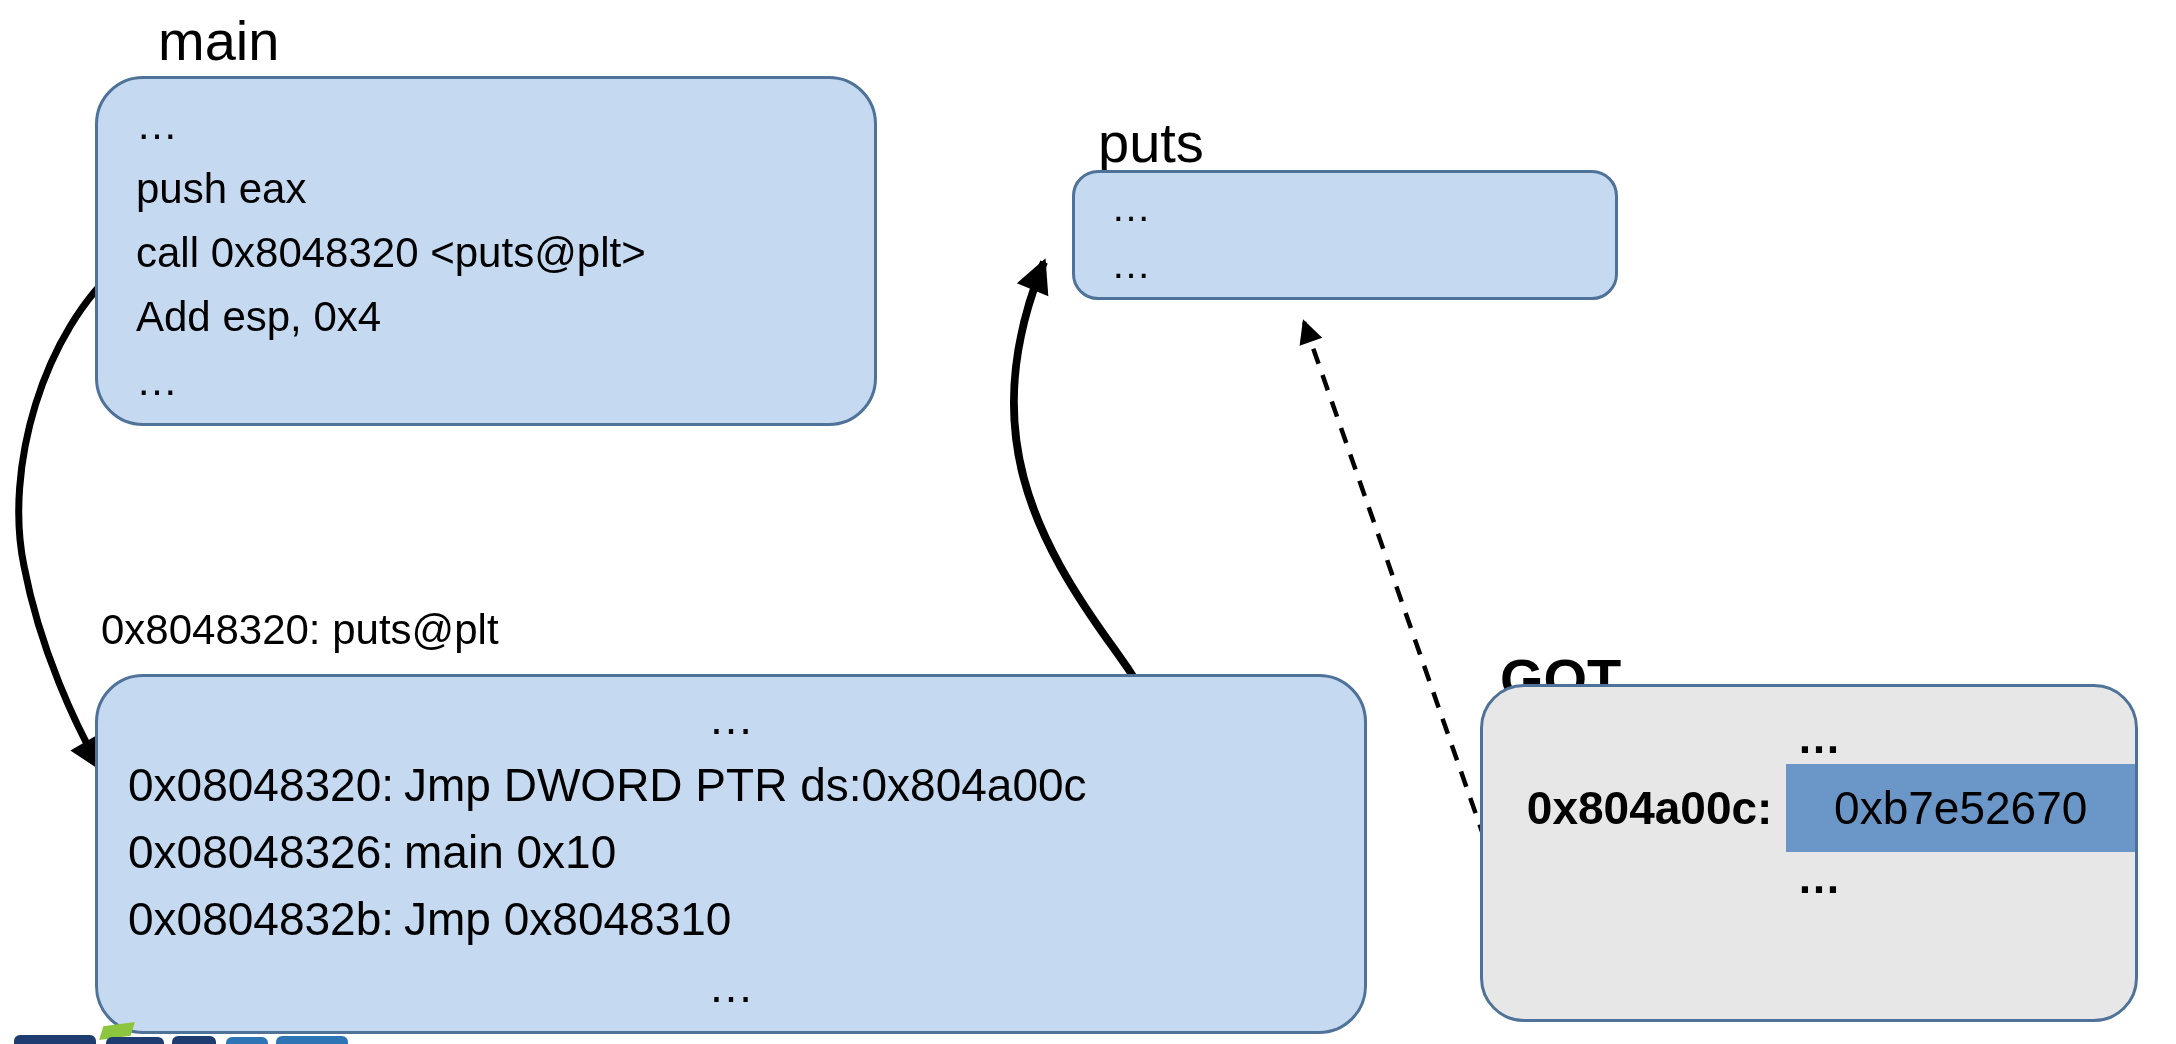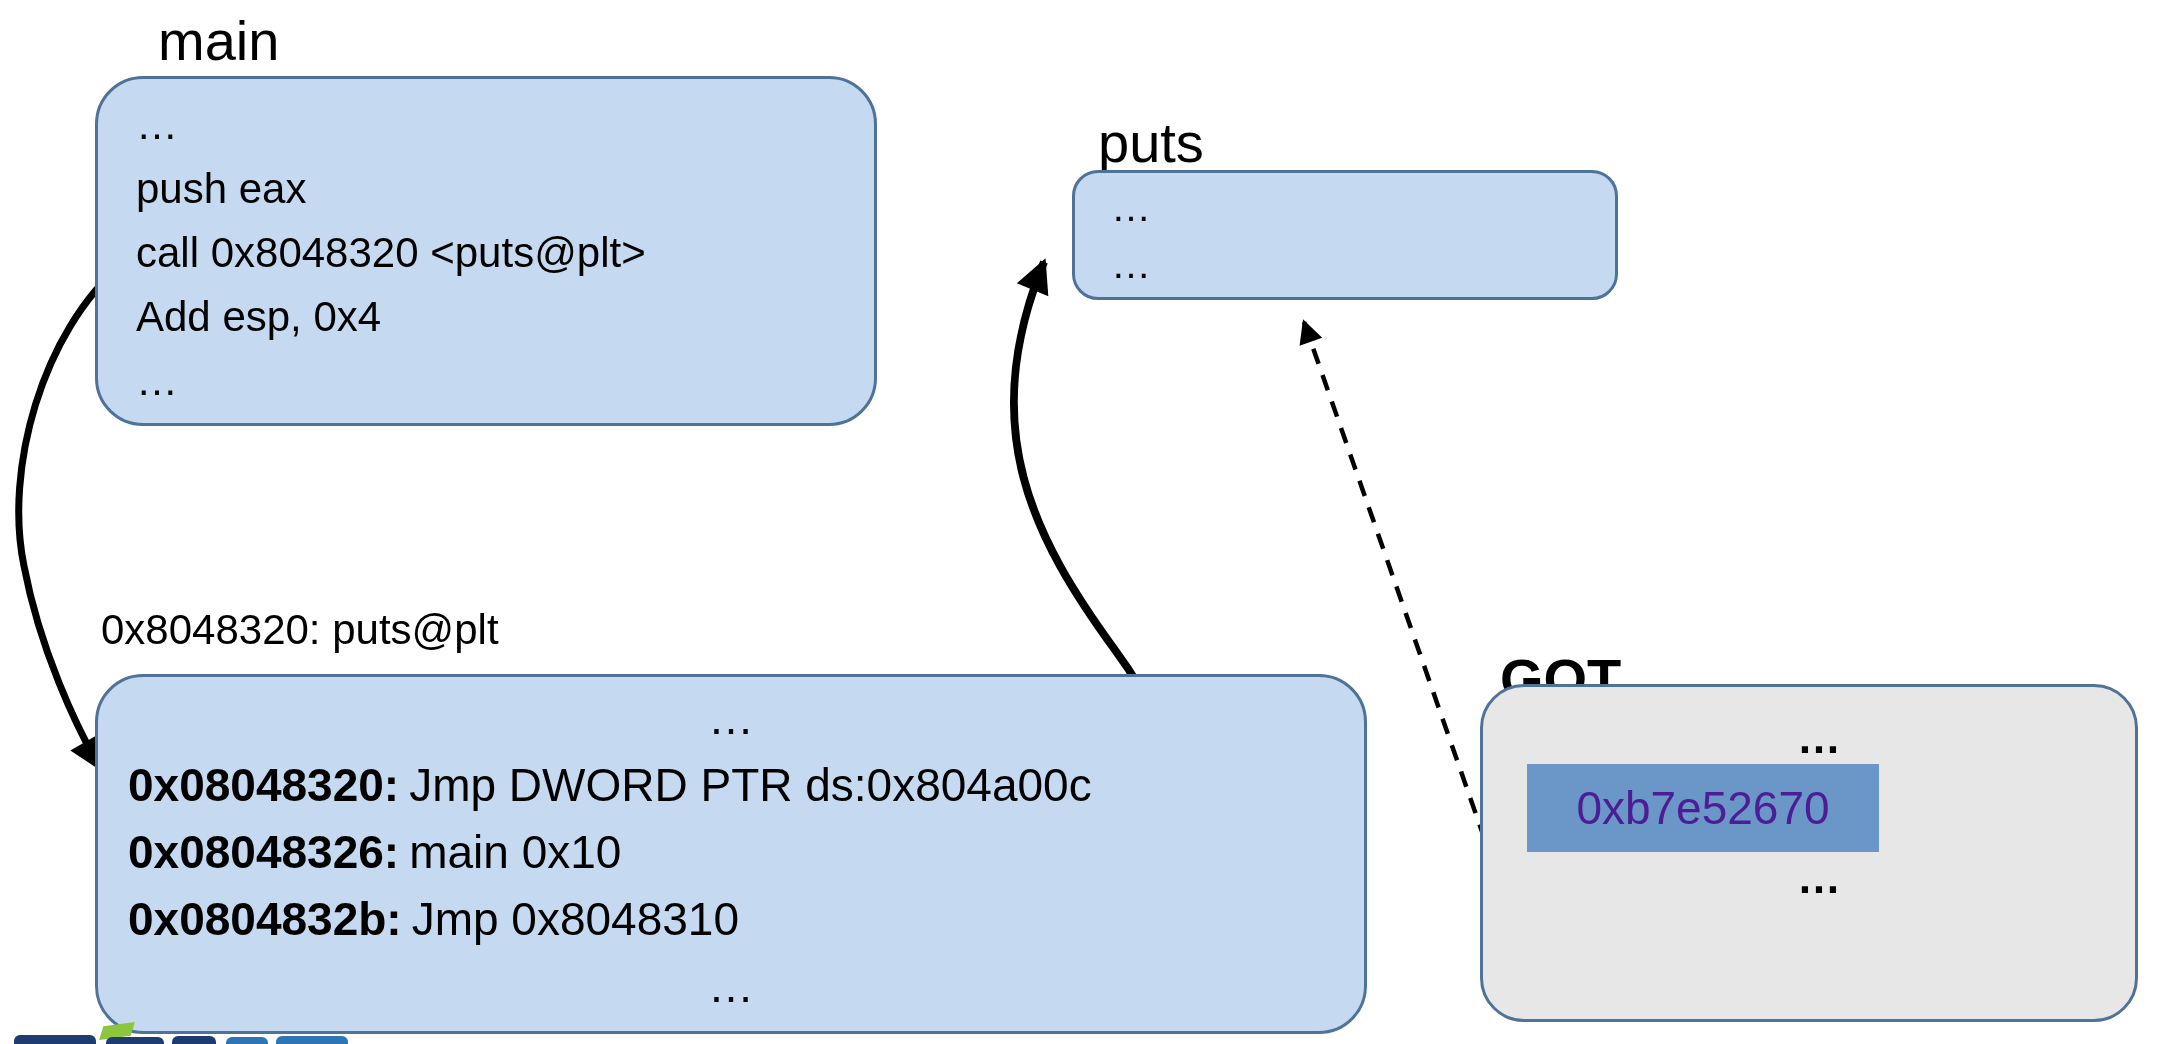--- a/index.html
+++ b/index.html
@@ -18,30 +18,30 @@
   .main-box .code-line{font-size:42px;line-height:64px;white-space:nowrap;}
   
   .puts-label{left:1098px;top:110px;}
   .puts-box{left:1072px;top:170px;width:546px;height:130px;border-radius:26px;padding:6px 0 0 36px;}
   .puts-box .code-line{font-size:40px;line-height:57px;}
   
   .plt-label{left:101px;top:606px;font-size:42px;}
   .plt-box{left:95px;top:674px;width:1272px;height:360px;padding:8px 0 0 30px;}
   .plt-box .code-line{font-size:46px;line-height:67px;white-space:nowrap;}
   .plt-box .code-line.center{text-align:center;padding-right:30px;}
-  .addr{font-weight:bold;margin-right:10px;}
+  .addr{font-weight:normal;margin-right:10px;}
   
   .got-label{left:1500px;top:626px;font-weight:bold;margin-top:20px;}
   .got-box{left:1480px;top:684px;width:658px;height:338px;border-radius:44px;
            background:#e8e7e7;padding:26px 0 0 0;}
   .got-ellipsis{font-size:44px;font-weight:bold;line-height:50px;padding-left:314px;}
   .got-entry{display:flex;align-items:center;height:90px;padding-left:30px;}
   .got-addr{font-size:46px;font-weight:bold;width:262px;text-align:right;white-space:nowrap;}
   .got-cell{
-    margin-left:14px;width:352px;height:88px;background:#6b96c8;color:#4c1d95;
+    margin-left:14px;width:352px;height:88px;background:#6b96c8;color:#000000;
     font-size:46px;display:flex;align-items:center;justify-content:center;white-space:nowrap;
   }
   
   .arrows{position:absolute;left:0;top:0;width:2176px;height:1044px;pointer-events:none;}
   .arrow{fill:none;stroke:#000;}
   
   .partial-logo{position:absolute;left:14px;top:1022px;width:336px;height:22px;}
   .logo-seg{position:absolute;bottom:0;background:#1f3c71;border-radius:6px 6px 0 0;}
   .logo-seg.lt{background:#2e75b6;}
   .logo-accent{position:absolute;background:#8cc63f;transform:skewX(-24deg) rotate(-8deg);}
@@ -96,20 +96,21 @@
     </div>
     <div class="code-line center">
       <span>…</span>
     </div>
   </div>
 
   <div class="label got-label">GOT</div>
   <div class="box got-box">
     <div class="got-ellipsis">…</div>
     <div class="got-entry">
+      <span class="got-addr">0x804a00c:</span>
       <div class="got-cell">
         <span>0xb7e52670</span>
       </div>
     </div>
     <div class="got-ellipsis">…</div>
   </div>
 
   <div class="partial-logo">
     <span class="logo-accent" style="left:88px;top:2px;width:30px;height:14px;"></span>
     <span class="logo-seg" style="left:0px;width:82px;height:9px;"></span>

